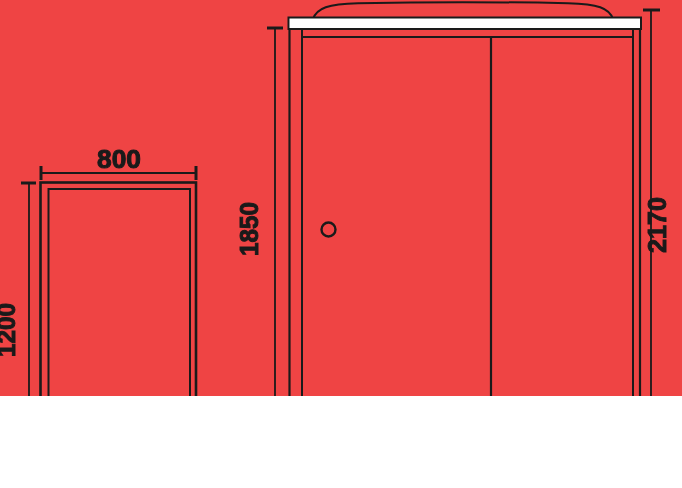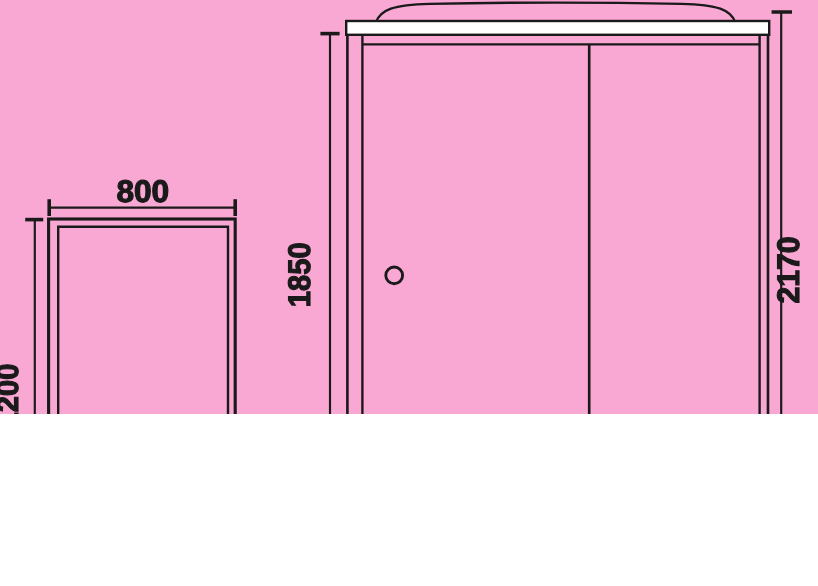--- a/index.html
+++ b/index.html
@@ -3,22 +3,22 @@
 <meta charset="utf-8">
 <style>
   html, body {
     margin: 0;
     padding: 0;
     background: #ffffff;
   }
   .canvas {
     position: relative;
     width: 682px;
-    height: 345px;
-    background: #f9a8d4;
+    height: 396px;
+    background: #ef4444;
     overflow: hidden;
     font-family: "Liberation Sans", sans-serif;
   }
   svg { display: block; }
   text {
     font-family: "Liberation Sans", "DejaVu Sans", sans-serif;
     font-weight: bold;
     fill: #1a1a1a;
   }
 </style>

